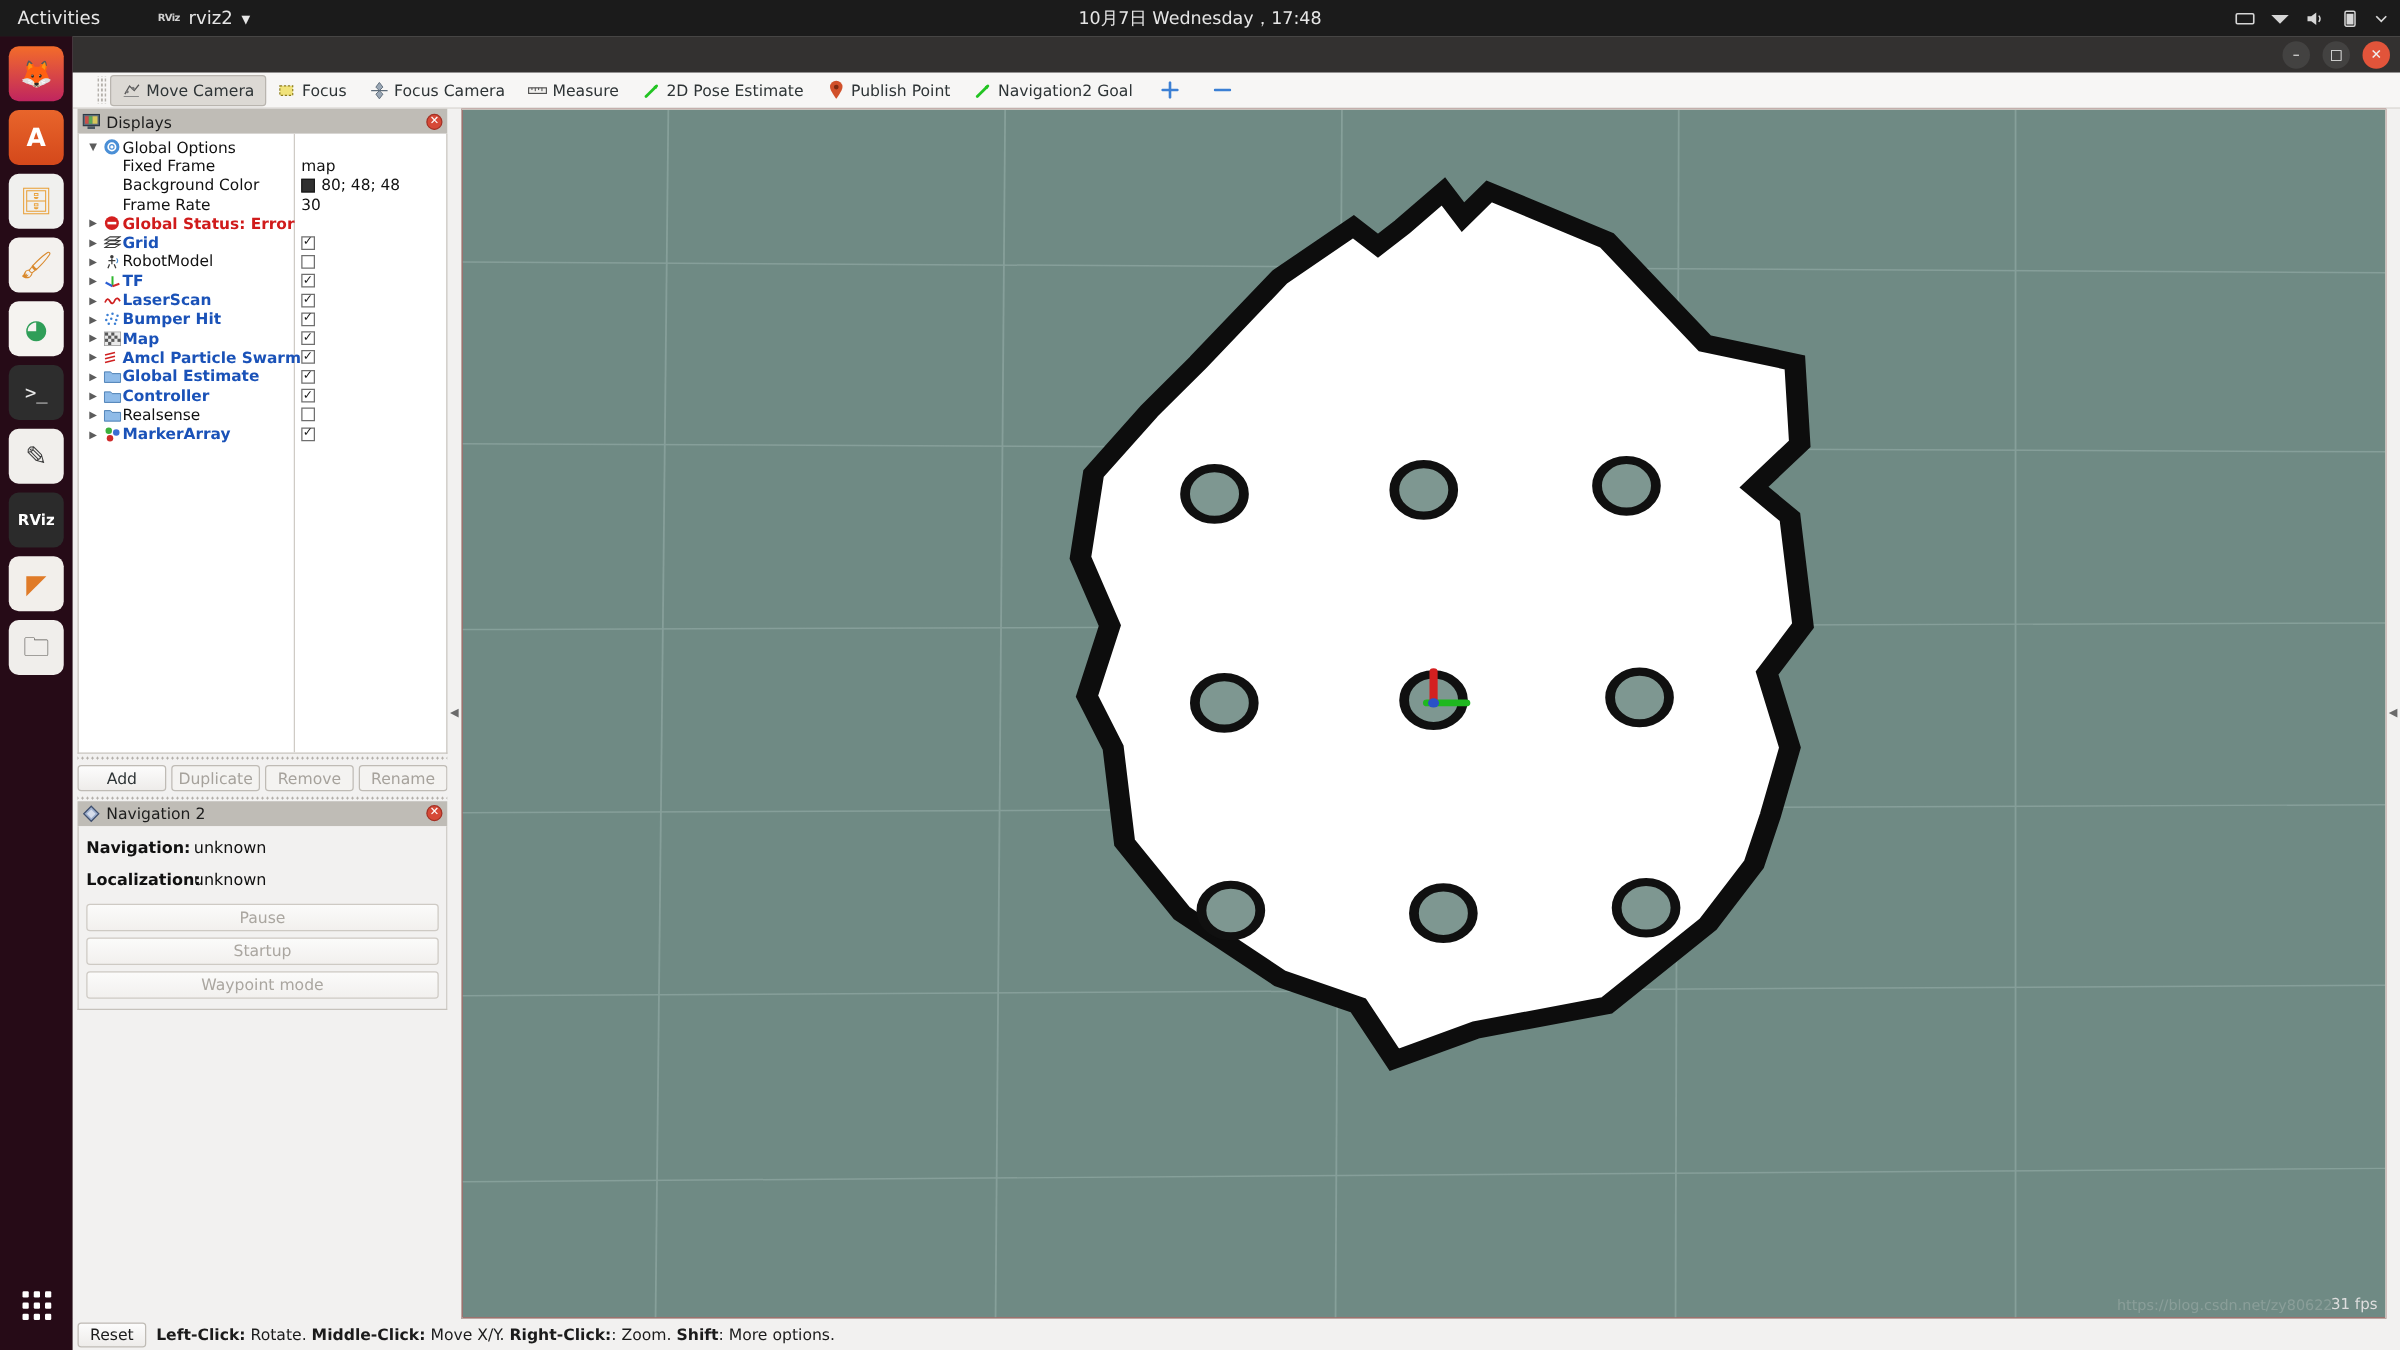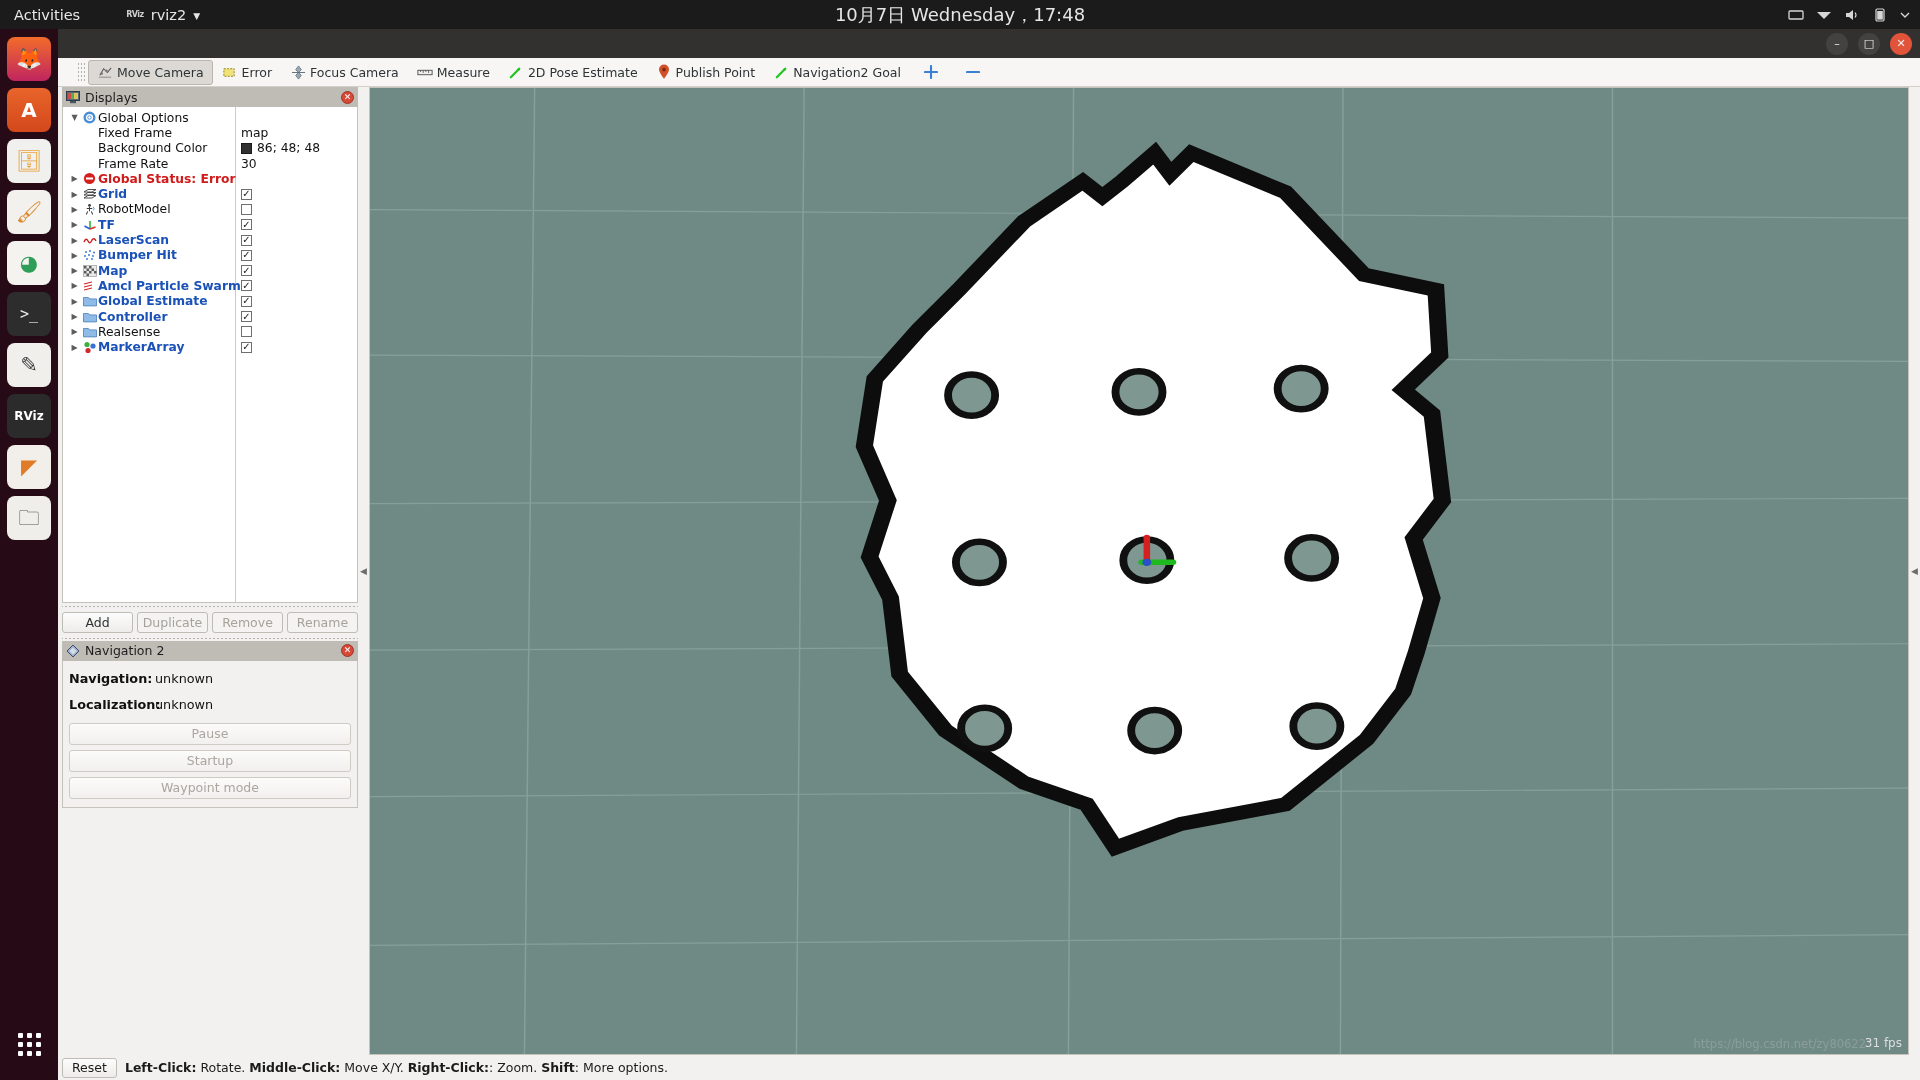--- a/index.html
+++ b/index.html
@@ -21,21 +21,21 @@
   #activities { margin-left: 14px; font-size: 14.5px; color: #e8e8e8; cursor: pointer; }
   #appmenu { margin-left: 46px; display: flex; align-items: center; gap: 7px; cursor: pointer; }
   #appmenu .appicon {
     font-size: 8px; font-weight: bold; letter-spacing: -0.5px;
     color: #cfcfcf; font-family: "DejaVu Sans", sans-serif;
   }
   #appmenu .appname { font-size: 14.5px; }
   #appmenu .caret { font-size: 9px; margin-top: 2px; }
   #clock {
     position: absolute; left: 50%; transform: translateX(-50%);
-    font-size: 18px; white-space: nowrap;
+    font-size: 14px; white-space: nowrap;
   }
   #tray {
     position: absolute; right: 10px; display: flex; align-items: center; gap: 12px;
   }
   #tray .tray-ico { opacity: .92; display: flex; align-items: center; }
 
   
   #dock {
     position: absolute; left: 0; top: 29px; width: 58px; height: 1051px;
     background: #2c0a17; background: rgba(38,10,22,0.95);
@@ -339,21 +339,21 @@
       </span>
       <span>Move Camera</span>
     </div>
 
     <div class="tool-btn">
       <span class="ti">
         <svg width="15" height="15" viewBox="0 0 16 16">
           <rect x="2" y="4" width="11" height="8" fill="#f0e27a" stroke="#8c7c1e" stroke-width="1" stroke-dasharray="2 1.4"></rect>
         </svg>
       </span>
-      <span>Error</span>
+      <span>Focus</span>
     </div>
 
     <div class="tool-btn">
       <span class="ti">
         <svg width="15" height="15" viewBox="0 0 16 16">
           <path d="M8 1 L11 5 L8 8 L5 5 Z" fill="#9aa7b5" stroke="#5d6b79" stroke-width=".8"></path>
           <path d="M8 8 L11 11 L8 15 L5 11 Z" fill="#9aa7b5" stroke="#5d6b79" stroke-width=".8"></path>
           <path d="M1 8 h14" stroke="#5d6b79" stroke-width="1"></path>
         </svg>
       </span>
@@ -453,21 +453,21 @@
 
           <div class="trow" style="padding-left:35px;">
             <span class="tlabel">Fixed Frame</span>
             <span class="tvalue">map</span>
           </div>
 
           <div class="trow" style="padding-left:35px;">
             <span class="tlabel">Background Color</span>
             <span class="tvalue">
               <i class="swatch" style="background:#303030;"></i>
-              <span>86; 48; 48</span>
+              <span>80; 48; 48</span>
             </span>
           </div>
 
           <div class="trow" style="padding-left:35px;">
             <span class="tlabel">Frame Rate</span>
             <span class="tvalue">30</span>
           </div>
 
           <div class="trow" style="padding-left:5px;">
             <span class="twist">▶</span>

